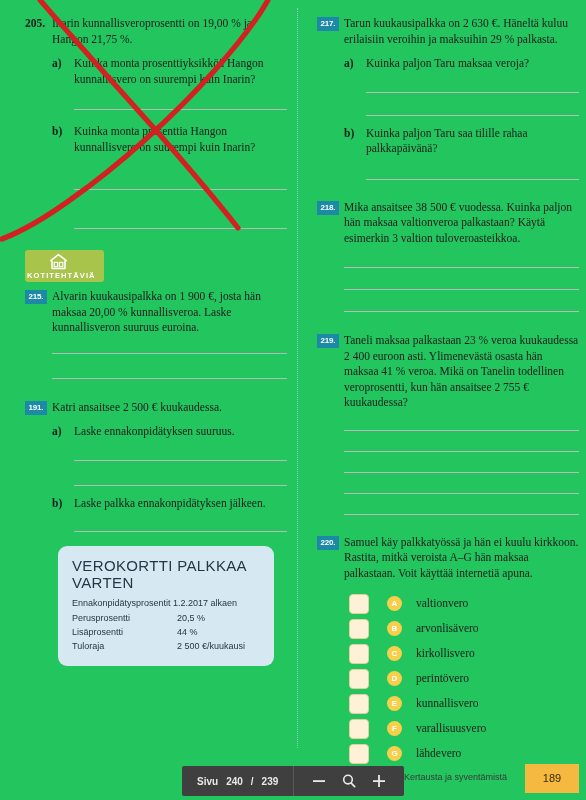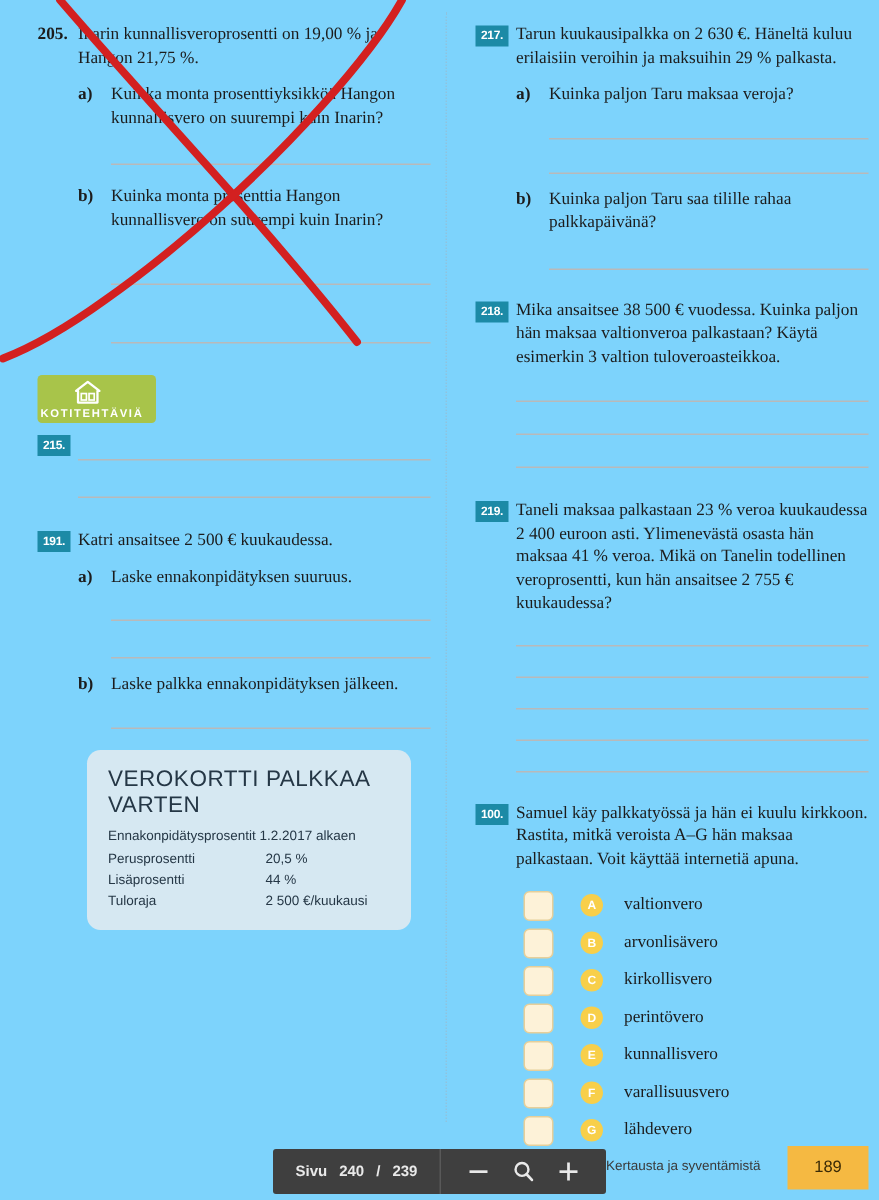--- a/index.html
+++ b/index.html
@@ -13,21 +13,21 @@
     position: relative;
     font-family: "Liberation Serif", serif;
     color: #1c1c1c;
     overflow: hidden;
   }
 
   
   .page {
     position: absolute;
     inset: 0;
-    background: #7dd3fc;
+    background: #22c55e;
   }
   .col {
     position: absolute;
     top: 0;
     width: 262px;
   }
   .col-left  { left: 25px; }
   .col-right { left: 317px; }
 
   .col-divider {
@@ -310,20 +310,21 @@
           <rect x="12" y="11" width="4" height="5" fill="none" stroke="#ffffff" stroke-width="1.3"></rect>
         </svg>
         <span class="hw-label">KOTITEHTÄVIÄ</span>
       </div>
     </div>
 
     <div class="ex">
       <div class="ex-head">
         <div class="num-badge">215.</div>
         <div class="ex-body">
+          <p>Alvarin kuukausipalkka on 1 900 €, josta hän maksaa 20,00 % kunnallisveroa. Laske kunnallisveron suuruus euroina.</p>
           <div class="rules">
             <div class="rule rule-full" style="margin-top:17px;"></div>
             <div class="rule rule-full" style="margin-top:24px;"></div>
           </div>
         </div>
       </div>
     </div>
 
     <div class="ex" style="margin-top:21px;">
       <div class="ex-head">
@@ -419,21 +420,21 @@
             <div class="rule rule-full" style="margin-top:20px;"></div>
             <div class="rule rule-full" style="margin-top:20px;"></div>
             <div class="rule rule-full" style="margin-top:20px;"></div>
           </div>
         </div>
       </div>
     </div>
 
     <div class="ex" style="margin-top:20px;">
       <div class="ex-head">
-        <div class="num-badge">100.</div>
+        <div class="num-badge">220.</div>
         <div class="ex-body">
           <p>Samuel käy palkkatyössä ja hän ei kuulu kirkkoon. Rastita, mitkä veroista A–G hän maksaa palkastaan. Voit käyttää internetiä apuna.</p>
           <div class="checklist">
             <div class="check-row">
               <div class="check-box"></div>
               <div class="check-letter">A</div>
               <div class="check-text">valtionvero</div>
             </div>
             <div class="check-row">
               <div class="check-box"></div>

